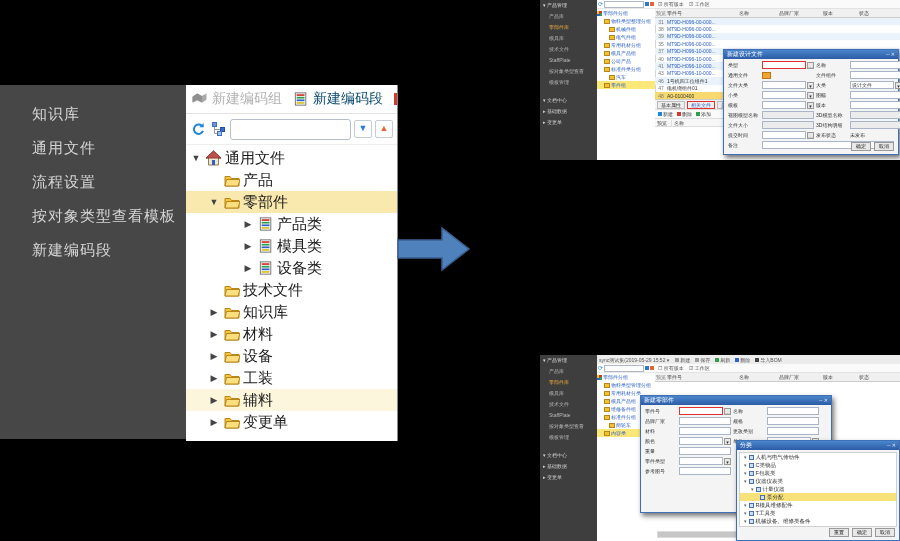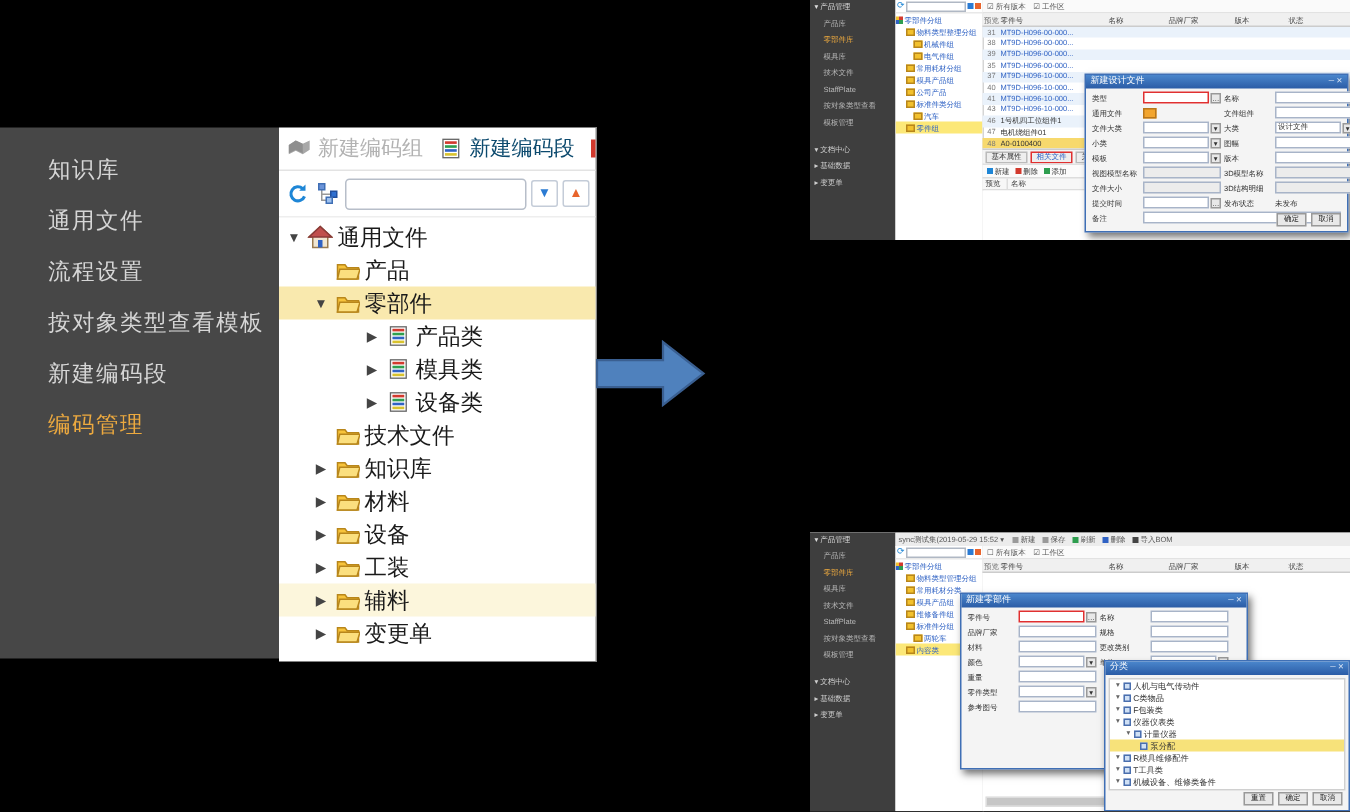--- a/index.html
+++ b/index.html
@@ -136,21 +136,20 @@
 
 <div id="canvas">
 
   <div id="left-sidebar" class="abs">
     <div id="sidebar-list">
         <div class="sb-item">知识库</div>
         <div class="sb-item">通用文件</div>
         <div class="sb-item">流程设置</div>
         <div class="sb-item">按对象类型查看模板</div>
         <div class="sb-item">新建编码段</div>
-        <div class="sb-item active">编码管理</div>
       </div>
   </div>
 
   <div id="tree-panel" class="abs">
     <div class="tp-toolbar">
       <div class="tp-tool">
         <span class="ticon" id="icon-group">
             <svg width="22" height="18" viewBox="0 0 22 18">
               <path d="M2 6l6-4 6 3 6-3v8l-6 4-6-3-6 3z" fill="#a8a8a8"></path>
               <path d="M2 6l6-4 6 3v8l-6-3-6 3z" fill="#8f8f8f"></path>

